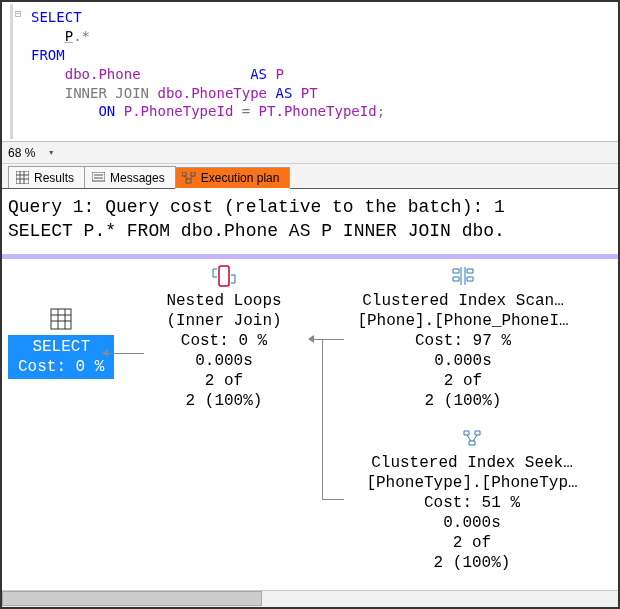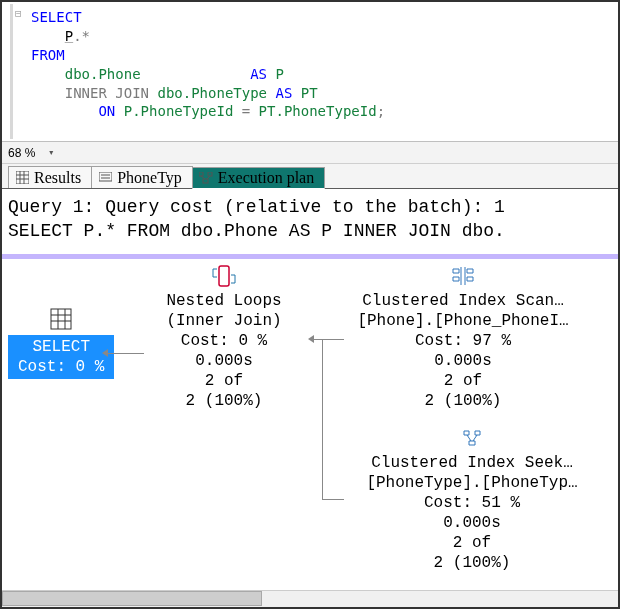--- a/index.html
+++ b/index.html
@@ -23,21 +23,21 @@
     height: 135px;
     position: relative;
   }
   .sql-pane .dash {
     position: absolute; left:2px; top:3px; color:#aaa; font-size:11px;
   }
   .sql-line { white-space: pre; font-family: Consolas, monospace; font-size: 14px; color: #000; }
   .kw { color: #0000ff; }
   .gray { color: #7a7a7a; }
   .underline { text-decoration: underline; text-decoration-color: #b0b0b0; text-decoration-thickness:1px;}
-  .black { color:#15803d; }
+  .black { color:#a21caf; }
 
   .zoom-bar {
     border-top: 1px solid #bfbfbf;
     background: #f3f3f3;
     height: 22px;
     display:flex;
     align-items:center;
     padding-left:6px;
     font-family: "Segoe UI", sans-serif;
     font-size:12px;
@@ -49,37 +49,37 @@
   .zoom-dd .dd-btn {
     border:0; background:transparent; font-size:8px; color:#555; padding:0 2px;
   }
 
   .tabs {
     display:flex;
     border-bottom:1px solid #5b5b5b;
     border-top:1px solid #cfcfcf;
     background:#f4f4f4;
     height:26px;
-    font-family: Liberation Serif, serif;
-    font-size:16px;
+    font-family: Liberation Sans, sans-serif;
+    font-size:12px;
     padding-left:6px;
     align-items:flex-end;
   }
   .tab {
     display:flex; align-items:center; gap:5px;
     padding:3px 10px 3px 6px;
     border:1px solid #a0a0a0;
     border-bottom:none;
     margin-right:-1px;
     background:#f8f8f8;
     height:22px;
     position:relative;
   }
   .tab.active {
-    background:#0f766e;
+    background:#f97316;
     border-bottom:1px solid #fff;
     margin-bottom:-1px;
   }
   .tab .ticon { width:14px; height:14px; display:inline-flex; align-items:center; justify-content:center; }
 
   .plan-header {
     font-family: "Courier New", monospace;
     font-size:18px;
     padding: 6px 6px 10px 6px;
     line-height:1.35;
@@ -170,21 +170,21 @@
     <span>Results</span>
   </div>
   <div class="tab">
     <span class="ticon">
       <svg width="13" height="12">
           <rect x="0" y="0" width="13" height="9" fill="none" stroke="#555"></rect>
           <line x1="2" y1="3" x2="11" y2="3" stroke="#555"></line>
           <line x1="2" y1="6" x2="11" y2="6" stroke="#555"></line>
         </svg>
     </span>
-    <span>PhoneTyp</span>
+    <span>Messages</span>
   </div>
   <div class="tab active">
     <span class="ticon">
       <svg width="14" height="12">
           <rect x="0" y="0" width="4" height="4" fill="none" stroke="#555"></rect>
           <rect x="9" y="0" width="4" height="4" fill="none" stroke="#555"></rect>
           <rect x="4" y="7" width="5" height="4" fill="none" stroke="#555"></rect>
           <line x1="2" y1="4" x2="6" y2="7" stroke="#555"></line>
           <line x1="11" y1="4" x2="8" y2="7" stroke="#555"></line>
         </svg>

